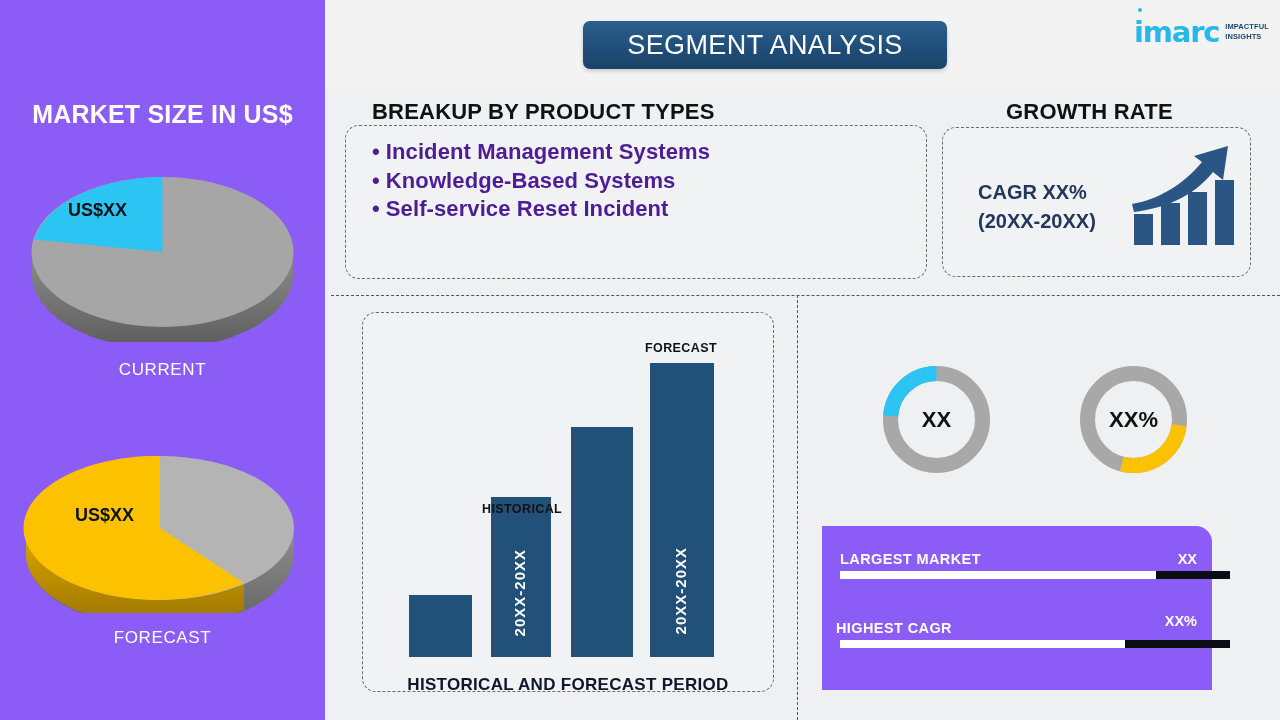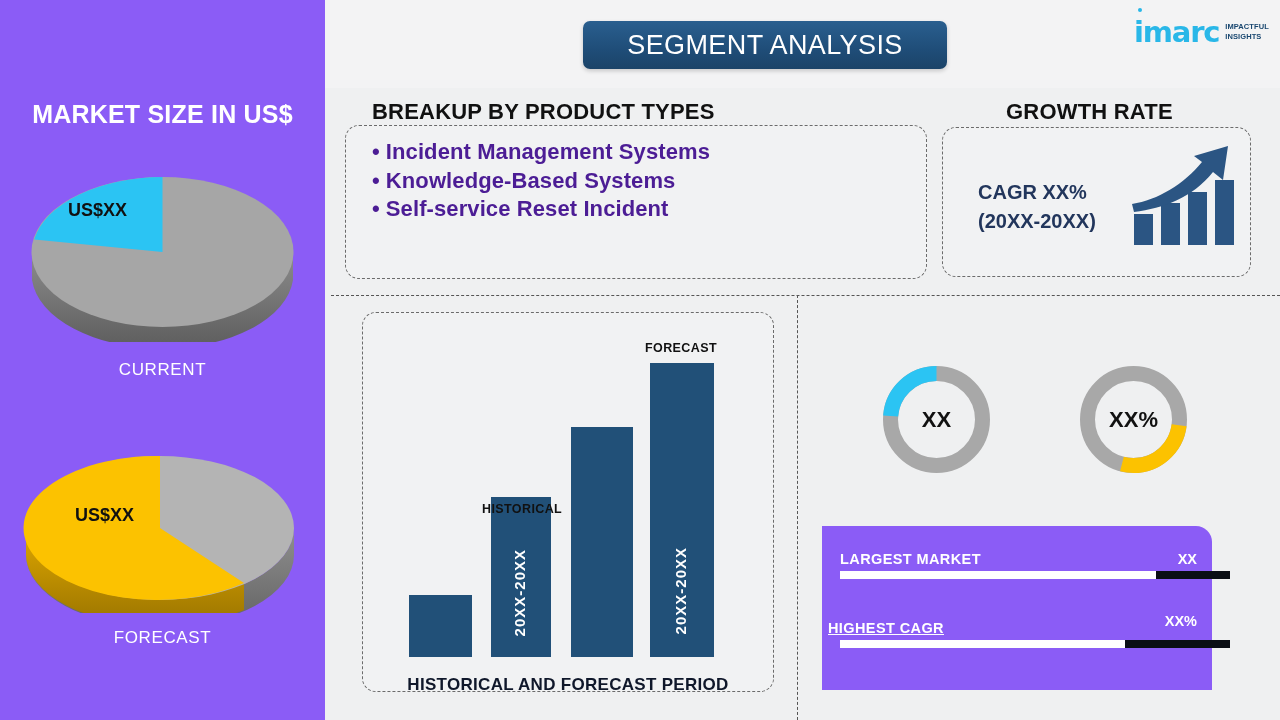--- a/index.html
+++ b/index.html
@@ -390,20 +390,20 @@
   </div>
 
   <div class="stats-panel">
 
     <div class="stat-label" style="left:18px; top:25px;">LARGEST MARKET</div>
     <div class="stat-value" style="right:15px; top:25px; width:80px;">XX</div>
     <div class="stat-track" style="left:18px; top:45px; width:390px;">
       <div class="stat-fill" style="width:316px;"></div>
     </div>
 
-    <div class="stat-label" style="left:6px; top:94px;text-decoration:underline;">HIGHEST CAGR</div>
+    <div class="stat-label" style="left:14px; top:94px;">HIGHEST CAGR</div>
     <div class="stat-value" style="right:15px; top:87px; width:80px;">XX%</div>
     <div class="stat-track" style="left:18px; top:114px; width:390px;">
       <div class="stat-fill" style="width:285px;"></div>
     </div>
   </div>
 
 </div>
 
 </body></html>

